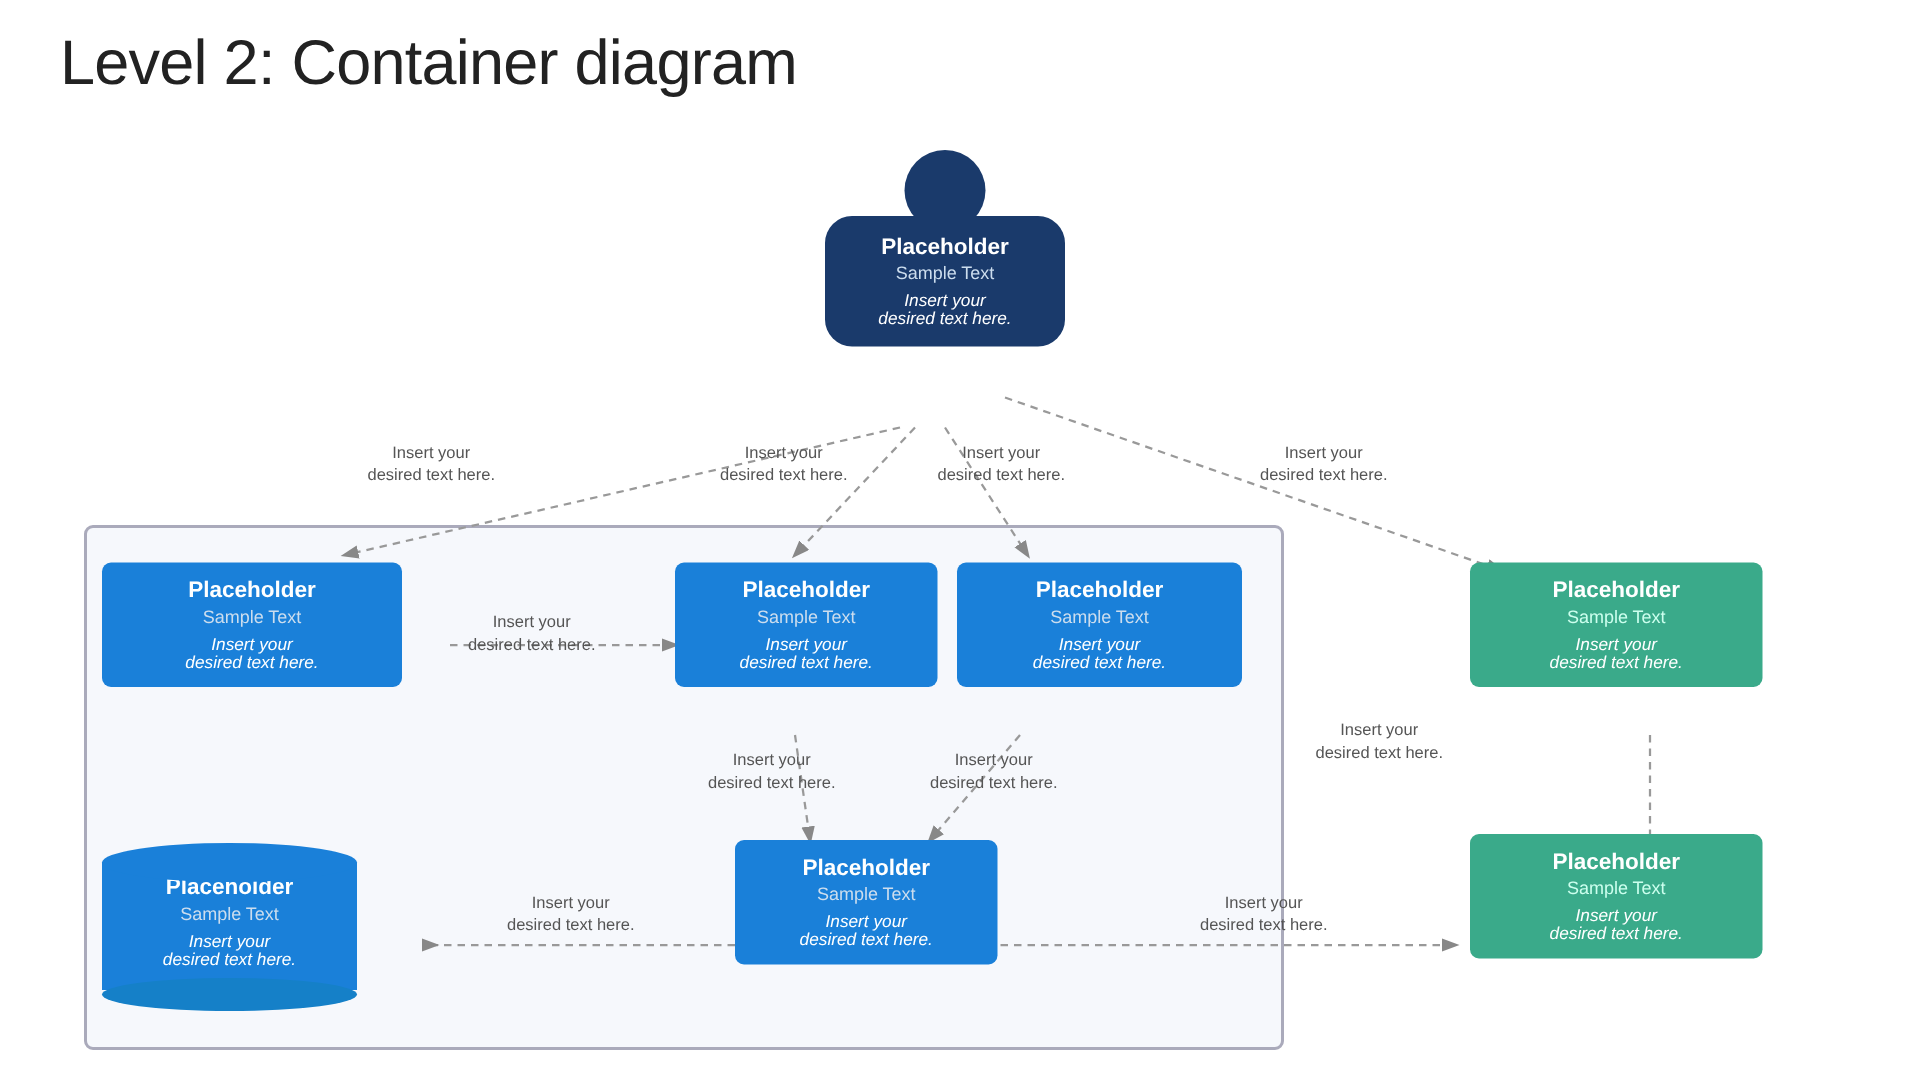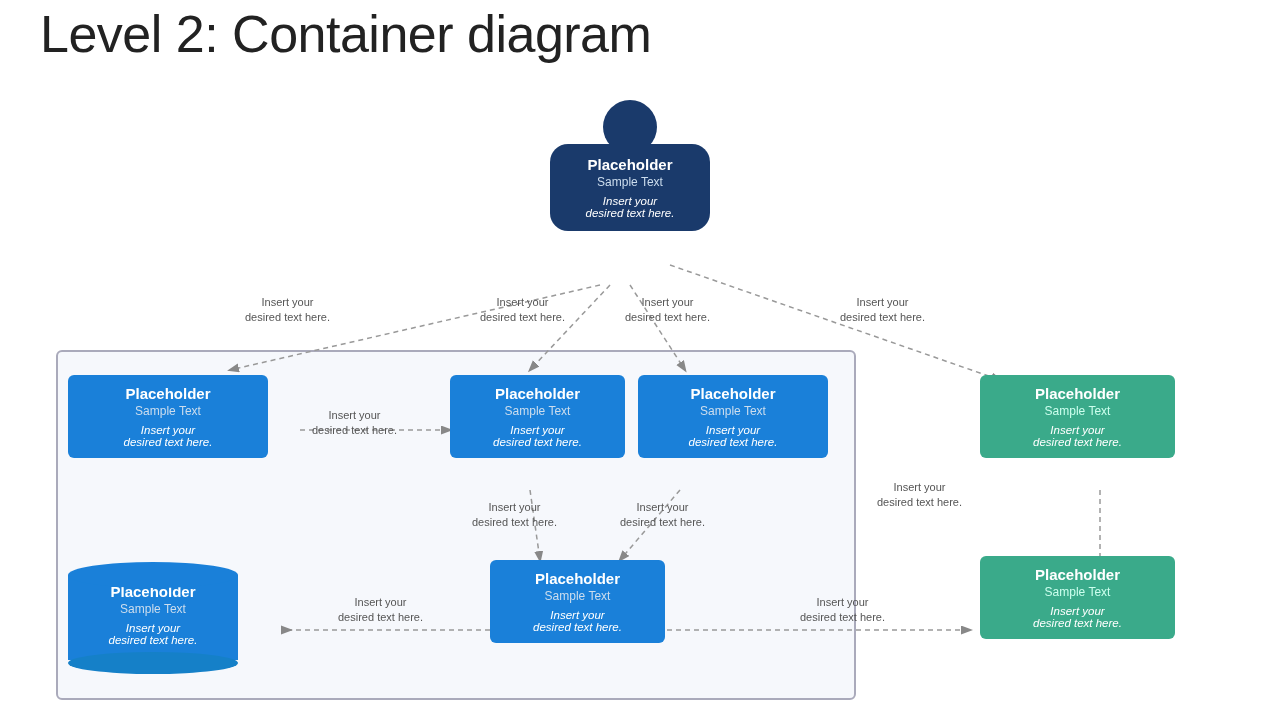--- a/index.html
+++ b/index.html
@@ -7,23 +7,23 @@
       width: 1280px;
       height: 720px;
       background: #ffffff;
       font-family: 'Segoe UI', Arial, sans-serif;
       overflow: hidden;
       position: relative;
     }
 
     .page-title {
       position: absolute;
-      top: 4px;
+      top: 18px;
       left: 40px;
-      font-size: 52px;
+      font-size: 42px;
       font-weight: 300;
       color: #222;
       letter-spacing: -0.5px;
     }
 
     
     .arrows-svg {
       position: absolute;
       top: 0; left: 0;
       width: 1280px;

